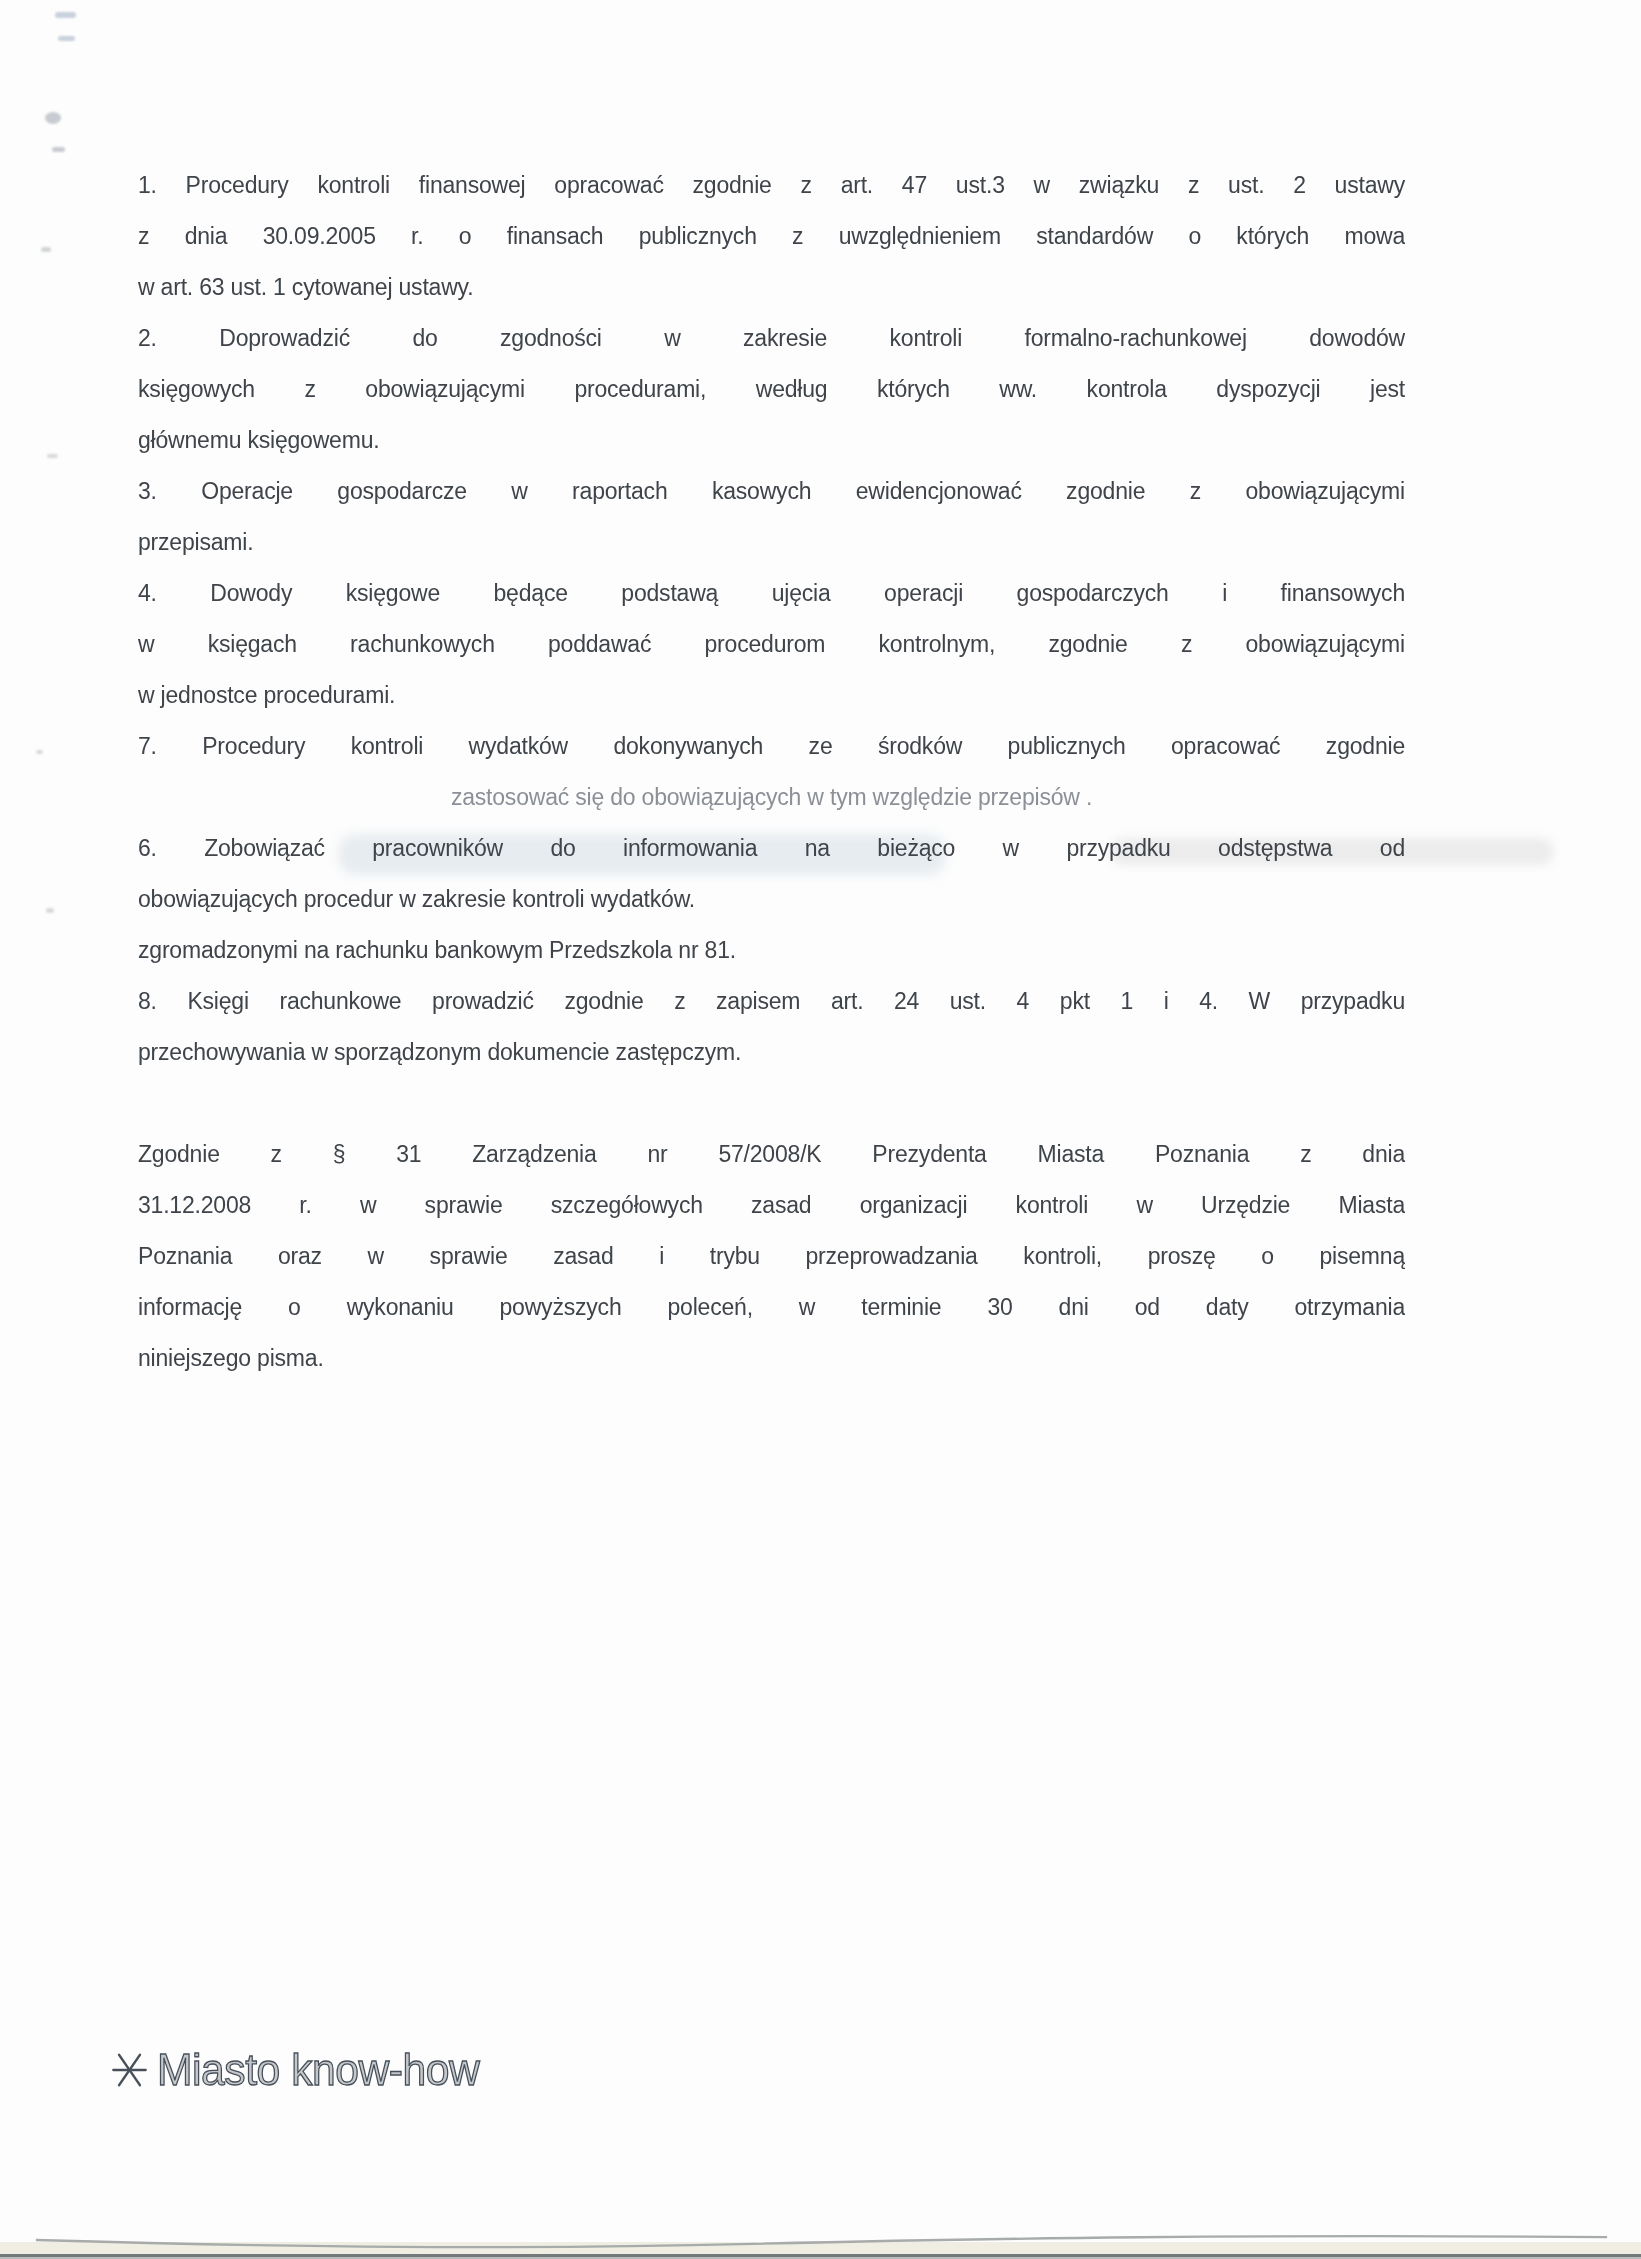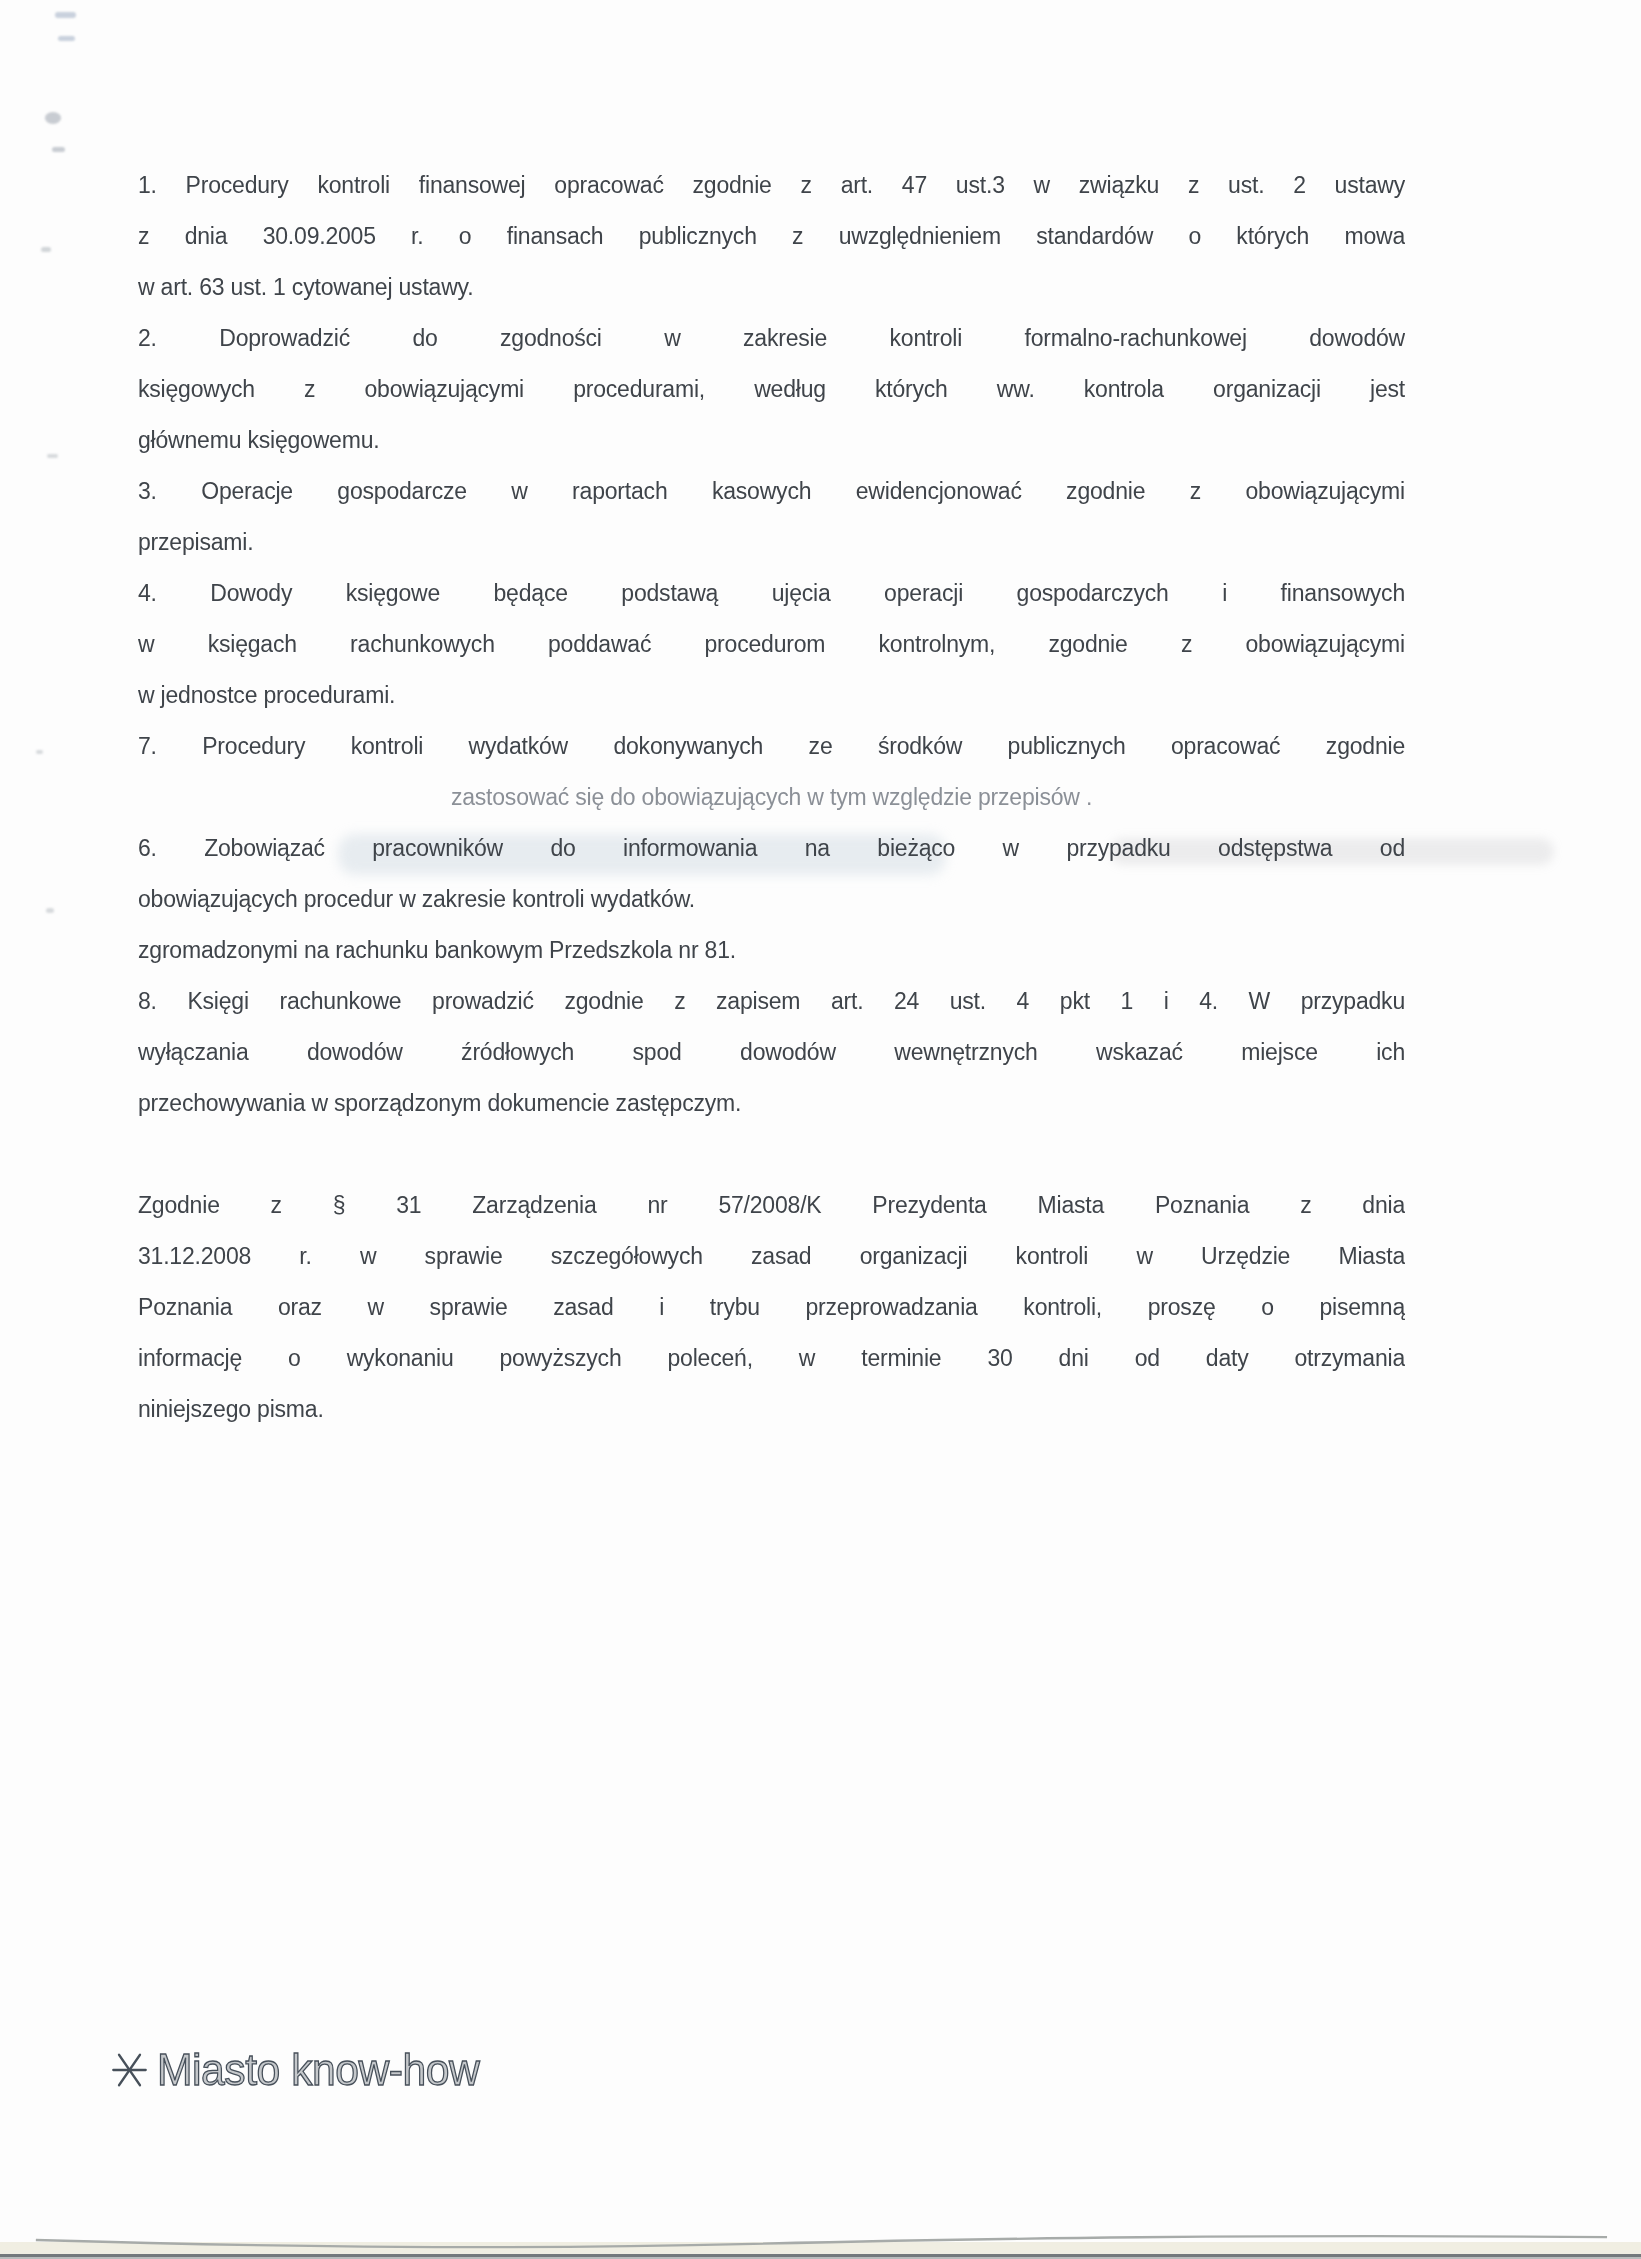--- a/index.html
+++ b/index.html
@@ -133,34 +133,33 @@
   <div class="mark m8"></div>
 
   <div class="wash wash-blue"></div>
   <div class="wash wash-gray"></div>
 
   <main class="doc">
     <div class="ln j">1. Procedury kontroli finansowej opracować zgodnie z art. 47 ust.3 w związku z ust. 2 ustawy</div>
     <div class="ln j">z dnia 30.09.2005 r. o finansach publicznych z uwzględnieniem standardów o których mowa</div>
     <div class="ln">w art. 63 ust. 1 cytowanej ustawy.</div>
     <div class="ln j">2. Doprowadzić do zgodności w zakresie kontroli formalno-rachunkowej dowodów</div>
-    <div class="ln j">księgowych z obowiązującymi procedurami, według których ww. kontrola organizacji jest</div>
+    <div class="ln j">księgowych z obowiązującymi procedurami, według których ww. kontrola dyspozycji jest</div>
     <div class="ln">głównemu księgowemu.</div>
     <div class="ln j">3. Operacje gospodarcze w raportach kasowych ewidencjonować zgodnie z obowiązującymi</div>
     <div class="ln">przepisami.</div>
     <div class="ln j">4. Dowody księgowe będące podstawą ujęcia operacji gospodarczych i finansowych</div>
     <div class="ln j">w księgach rachunkowych poddawać procedurom kontrolnym, zgodnie z obowiązującymi</div>
     <div class="ln">w jednostce procedurami.</div>
     <div class="ln j">7. Procedury kontroli wydatków dokonywanych ze środków publicznych opracować zgodnie</div>
     <div class="ln faded">zastosować się do obowiązujących w tym względzie przepisów .</div>
     <div class="ln j">6. Zobowiązać pracowników do informowania na bieżąco w przypadku odstępstwa od</div>
     <div class="ln">obowiązujących procedur w zakresie kontroli wydatków.</div>
     <div class="ln">zgromadzonymi na rachunku bankowym Przedszkola nr 81.</div>
     <div class="ln j">8. Księgi rachunkowe prowadzić zgodnie z zapisem art. 24 ust. 4 pkt 1 i 4. W przypadku</div>
-    <div class="ln j">wyłączania dowodów źródłowych spod dowodów wewnętrznych wskazać miejsce ich</div>
     <div class="ln">przechowywania w sporządzonym dokumencie zastępczym.</div>
 
     <div class="gap"></div>
 
     <div class="ln j">Zgodnie z § 31 Zarządzenia nr 57/2008/K Prezydenta Miasta Poznania z dnia</div>
     <div class="ln j">31.12.2008 r. w sprawie szczegółowych zasad organizacji kontroli w Urzędzie Miasta</div>
     <div class="ln j">Poznania oraz w sprawie zasad i trybu przeprowadzania kontroli, proszę o pisemną</div>
     <div class="ln j">informację o wykonaniu powyższych poleceń, w terminie 30 dni od daty otrzymania</div>
     <div class="ln">niniejszego pisma.</div>
   </main>

